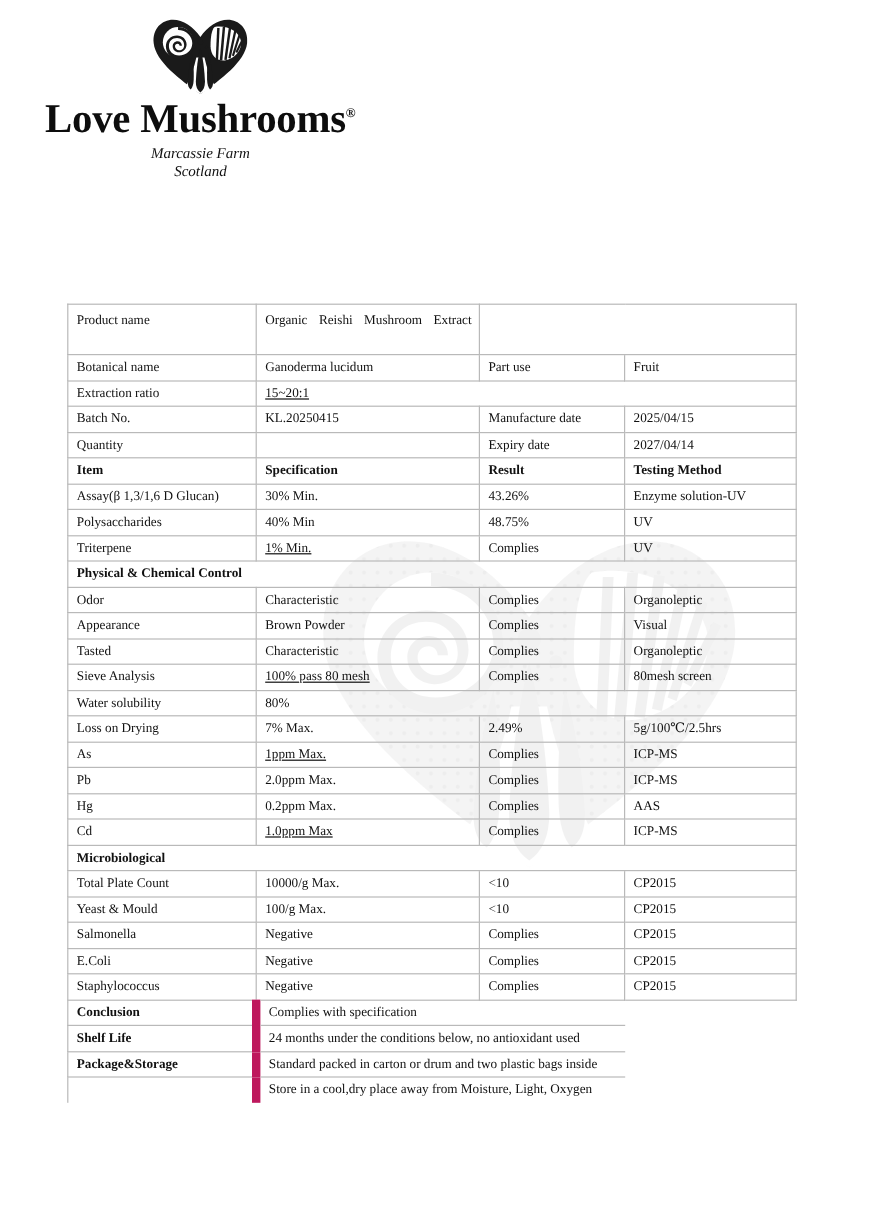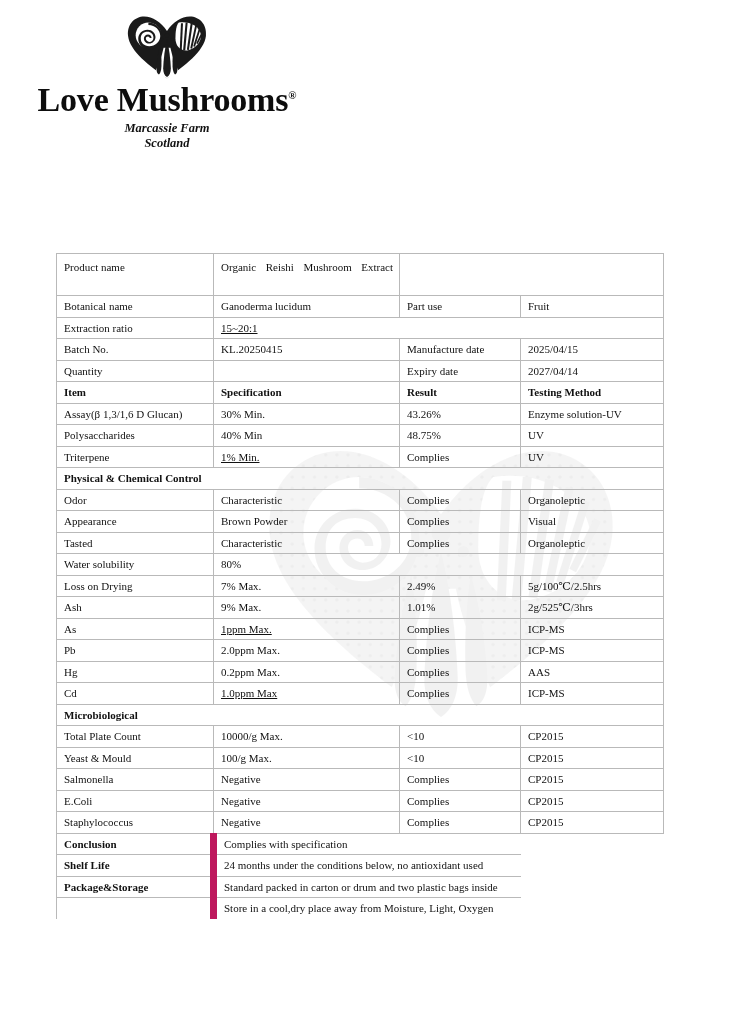--- a/index.html
+++ b/index.html
@@ -40,21 +40,21 @@
   }
   .logo-wordmark .reg {
     font-size: 11px;
     vertical-align: super;
     font-weight: 600;
     letter-spacing: 0;
   }
   .logo-tagline {
     font-family: "Liberation Serif", "DejaVu Serif", serif;
     font-style: italic;
-    font-weight: 700;
+    font-weight: 400;
     font-size: 12.5px;
     line-height: 1.22;
     color: #111111;
     margin-top: 3px;
   }
 
   
   .watermark {
     position: absolute;
     left: 255px; top: 432px;
@@ -266,39 +266,39 @@
       <td>Brown Powder</td>
       <td>Complies</td>
       <td>Visual</td>
     </tr>
     <tr>
       <td>Tasted</td>
       <td>Characteristic</td>
       <td>Complies</td>
       <td>Organoleptic</td>
     </tr>
+    <tr>
+      <td>Sieve Analysis</td>
+      <td class="indent">100% pass 80 mesh</td>
+      <td>Complies</td>
+      <td>80mesh screen</td>
+    </tr>
 
     <tr>
       <td>Water solubility</td>
       <td colspan="3">80%</td>
     </tr>
 
     <tr>
       <td>Loss on Drying</td>
       <td>7% Max.</td>
       <td>2.49%</td>
       <td>5g/100℃/2.5hrs</td>
     </tr>
     <tr>
-      <td>Ash</td>
-      <td>9% Max.</td>
-      <td>1.01%</td>
-      <td>2g/525℃/3hrs</td>
-    </tr>
-    <tr>
       <td>As</td>
       <td class="indent">1ppm Max.</td>
       <td>Complies</td>
       <td>ICP-MS</td>
     </tr>
     <tr>
       <td>Pb</td>
       <td>2.0ppm Max.</td>
       <td>Complies</td>
       <td>ICP-MS</td>

